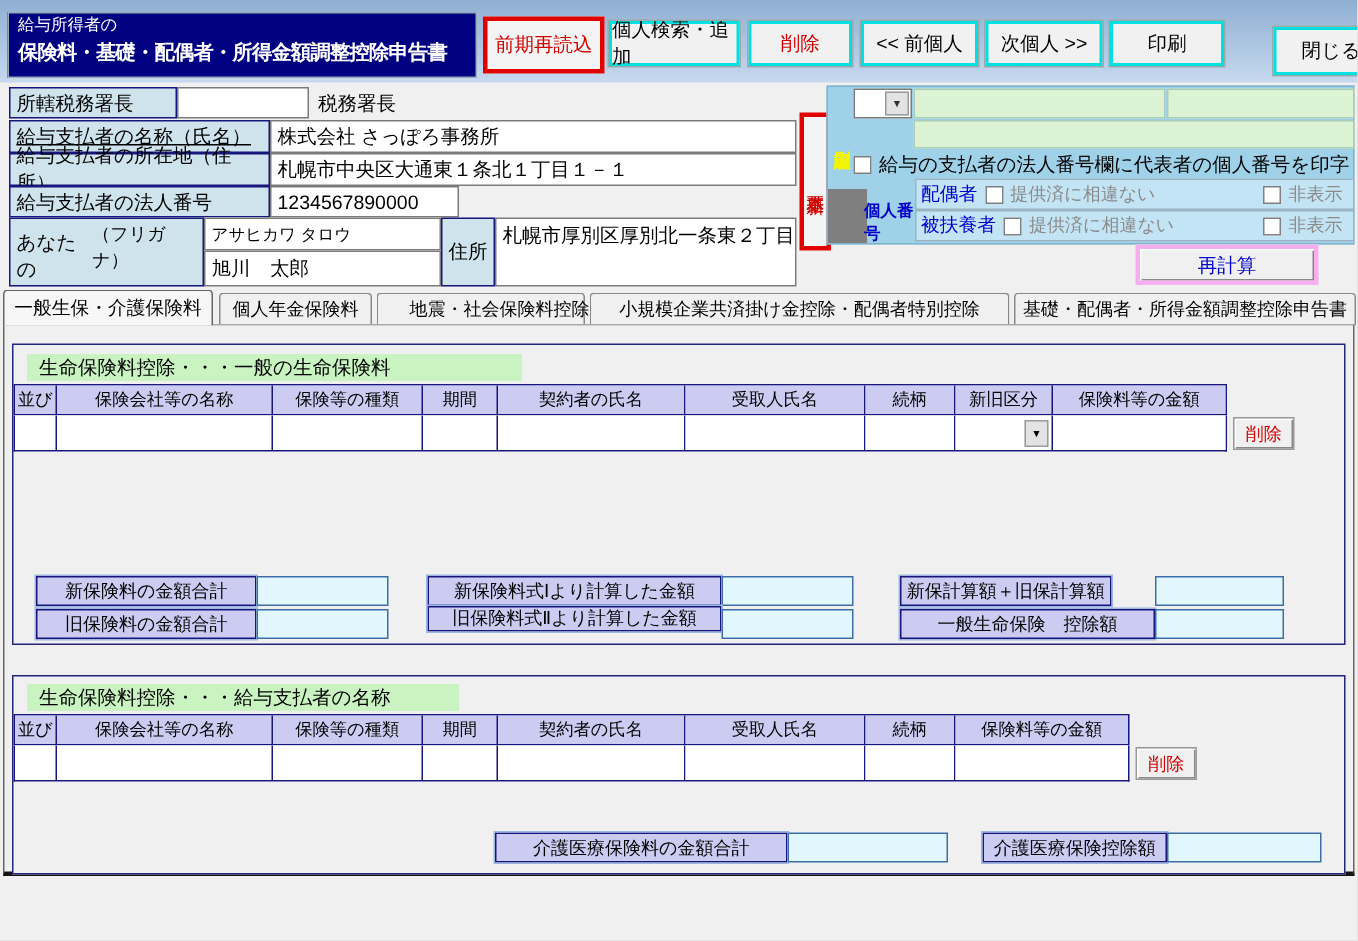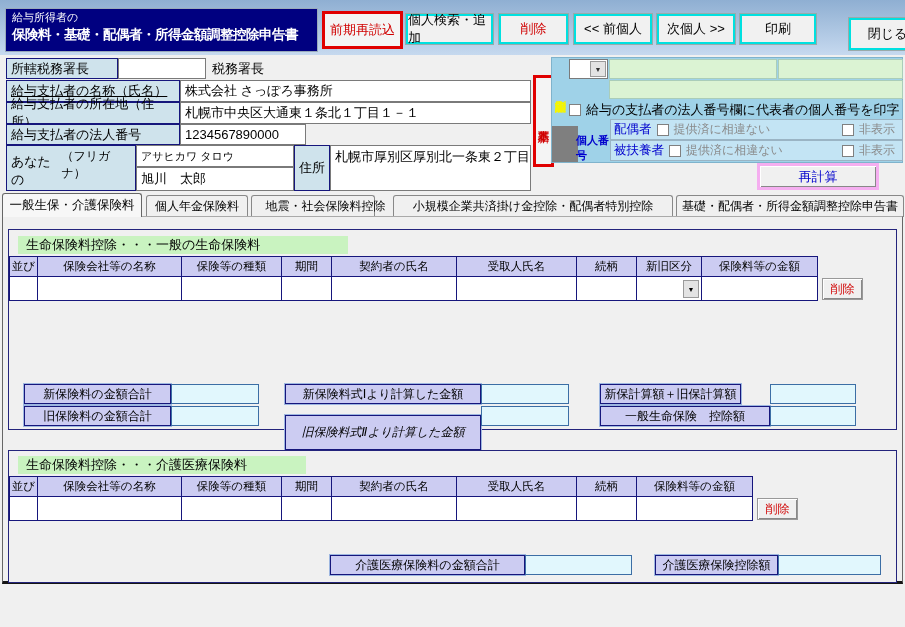--- a/index.html
+++ b/index.html
@@ -120,21 +120,21 @@
     <span class="graytext">提供済に相違ない</span>
     <span style="flex:1"></span>
     <span class="chk"></span>
     <span class="graytext" style="margin-right:4px;">非表示</span>
   </div>
 
   <div class="abs recalc" style="left:757px;top:163px;width:122px;height:27px;">再計算</div>
 
   <div class="tab active" style="left:2px;top:193px;width:140px;height:24px;">一般生保・介護保険料</div>
   <div class="tab" style="left:146px;top:195px;width:102px;height:22px;">個人年金保険料</div>
-  <div class="tab" style="left:251px;top:195px;width:124px;height:22px;padding-left:30px;">地震・社会保険料控除</div>
+  <div class="tab" style="left:251px;top:195px;width:139px;height:22px;padding-left:30px;">地震・社会保険料控除</div>
   <div class="tab" style="left:393px;top:195px;width:280px;height:22px;">小規模企業共済掛け金控除・配偶者特別控除</div>
   <div class="tab" style="left:676px;top:195px;width:228px;height:22px;">基礎・配偶者・所得金額調整控除申告書</div>
 
   <div class="abs content"></div>
 
   <div class="abs grp" style="left:8px;top:229px;width:889px;height:201px;"></div>
   <div class="abs greenlbl" style="left:18px;top:236px;width:330px;height:18px;">生命保険料控除・・・一般の生命保険料</div>
 
   <div class="abs thead" style="left:9px;top:256px;height:21px;">
     <div class="th" style="width:28px;">並び</div>
@@ -164,27 +164,27 @@
 
   <div class="abs sumlbl" style="left:24px;top:384px;width:147px;height:20px;">新保険料の金額合計</div>
   <div class="abs sumfld" style="left:171px;top:384px;width:88px;height:20px;"></div>
   <div class="abs sumlbl" style="left:285px;top:384px;width:196px;height:20px;">新保険料式Ⅰより計算した金額</div>
   <div class="abs sumfld" style="left:481px;top:384px;width:88px;height:20px;"></div>
   <div class="abs sumlbl" style="left:600px;top:384px;width:141px;height:20px;">新保計算額＋旧保計算額</div>
   <div class="abs sumfld" style="left:770px;top:384px;width:86px;height:20px;"></div>
 
   <div class="abs sumlbl" style="left:24px;top:406px;width:147px;height:20px;">旧保険料の金額合計</div>
   <div class="abs sumfld" style="left:171px;top:406px;width:88px;height:20px;"></div>
-  <div class="abs sumlbl" style="left:285px;top:415px;width:196px;height:35px;font-style:italic;">旧保険料式Ⅱより計算した金額</div>
+  <div class="abs sumlbl" style="left:285px;top:404px;width:196px;height:17px;">旧保険料式Ⅱより計算した金額</div>
   <div class="abs sumfld" style="left:481px;top:406px;width:88px;height:20px;"></div>
   <div class="abs sumlbl" style="left:600px;top:406px;width:170px;height:20px;">一般生命保険　控除額</div>
   <div class="abs sumfld" style="left:770px;top:406px;width:86px;height:20px;"></div>
 
   <div class="abs grp" style="left:8px;top:450px;width:889px;height:133px;"></div>
-  <div class="abs greenlbl" style="left:18px;top:456px;width:288px;height:18px;">生命保険料控除・・・介護医療保険料</div>
+  <div class="abs greenlbl" style="left:18px;top:456px;width:288px;height:18px;">生命保険料控除・・・給与支払者の名称</div>
 
   <div class="abs thead" style="left:9px;top:476px;height:21px;">
     <div class="th" style="width:28px;">並び</div>
     <div class="th" style="width:144px;">保険会社等の名称</div>
     <div class="th" style="width:100px;">保険等の種類</div>
     <div class="th" style="width:50px;">期間</div>
     <div class="th" style="width:125px;">契約者の氏名</div>
     <div class="th" style="width:120px;">受取人氏名</div>
     <div class="th" style="width:60px;">続柄</div>
     <div class="th" style="width:115px;">保険料等の金額</div>

